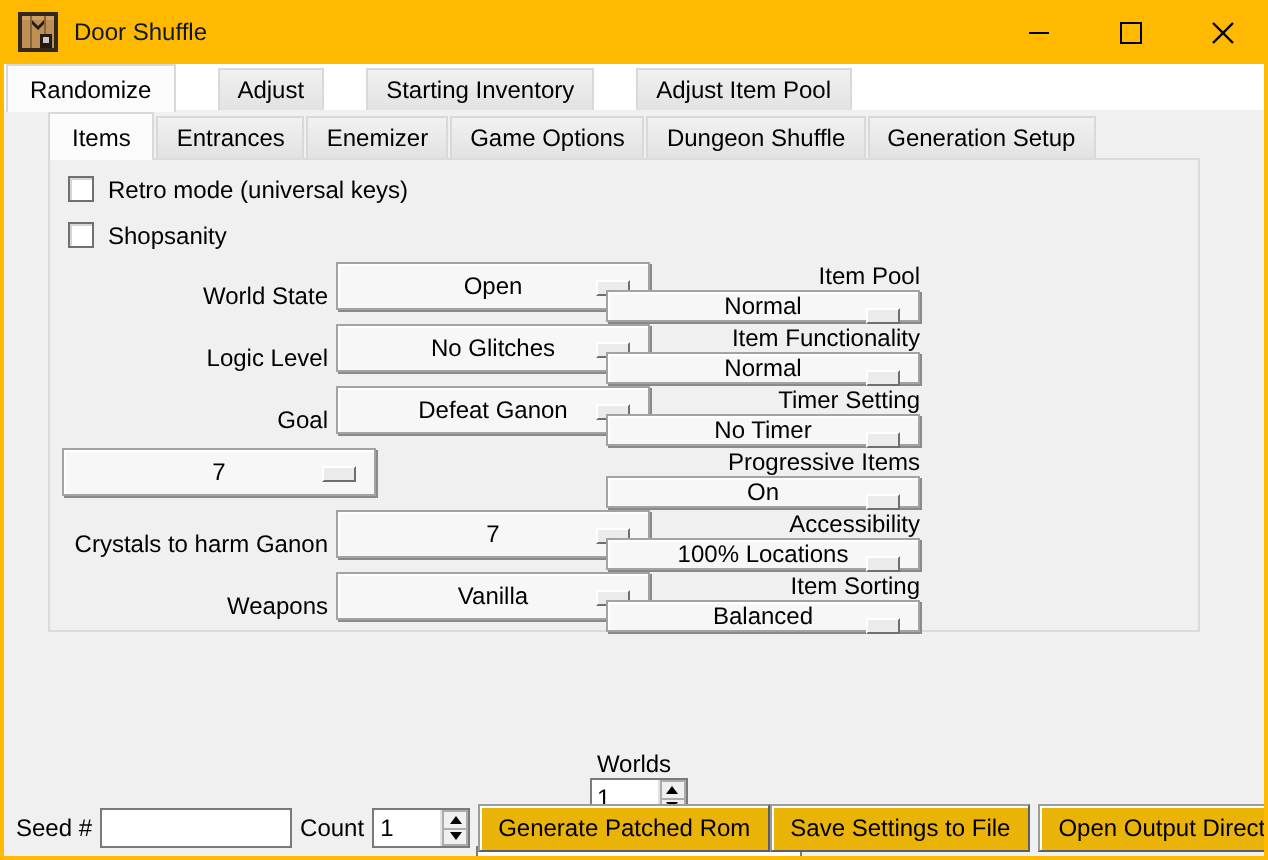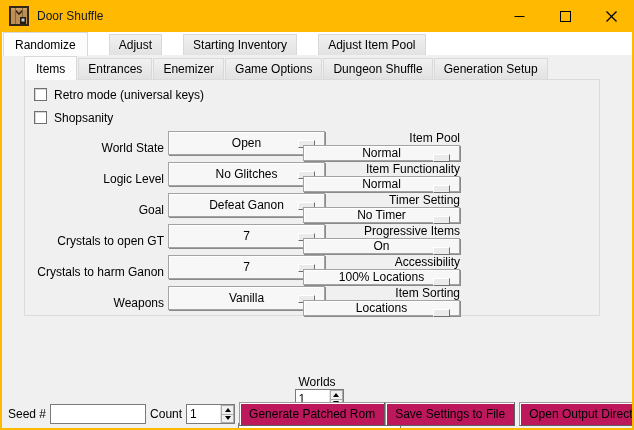--- a/index.html
+++ b/index.html
@@ -89,21 +89,21 @@
   .spin-arrows { display:flex; flex-direction:column; width:14px; border-left:1px solid #E3E3E3; }
   .spin-btn {
     flex:1; background:#F0F0F0; border:1px solid #ACACAC;
     display:flex; align-items:center; justify-content:center;
   }
   .spin-btn + .spin-btn { border-top:none; }
   .tri-up { width:0; height:0; border-left:3px solid transparent; border-right:3px solid transparent; border-bottom:4px solid #000; }
   .tri-down { width:0; height:0; border-left:3px solid transparent; border-right:3px solid transparent; border-top:4px solid #000; }
   .pushbtn {
     height:24px; padding:0 9px; white-space:nowrap;
-    background:#be185d;
+    background:#eab308;
     border:1px solid #9C9C9C; border-right-color:#5F5F5F; border-bottom-color:#5F5F5F;
     box-shadow: inset 1px 1px 0 #FFFFFF;
     font-family:"Liberation Sans", sans-serif; font-size:12px;
     display:flex; align-items:center;
   }
   .ml4 { margin-left:4px; }
   .mla { margin-left:auto; }
 </style>
 </head>
 <body>
@@ -187,21 +187,20 @@
         </div>
       </div>
       <div class="optrow leftcol" style="top:113px">
         <span class="optlabel">Goal</span>
         <div class="dropdown">
           <span class="dropval">Defeat Ganon</span>
           <span class="drop-ind"></span>
         </div>
       </div>
       <div class="optrow leftcol" style="top:144px">
-        <span class="optlabel">Crystals to open GT</span>
         <div class="dropdown">
           <span class="dropval">7</span>
           <span class="drop-ind"></span>
         </div>
       </div>
       <div class="optrow leftcol" style="top:175px">
         <span class="optlabel">Crystals to harm Ganon</span>
         <div class="dropdown">
           <span class="dropval">7</span>
           <span class="drop-ind"></span>
@@ -246,21 +245,21 @@
       <div class="optrow rightcol" style="top:175px">
         <span class="optlabel">Accessibility</span>
         <div class="dropdown">
           <span class="dropval">100% Locations</span>
           <span class="drop-ind"></span>
         </div>
       </div>
       <div class="optrow rightcol" style="top:206px">
         <span class="optlabel">Item Sorting</span>
         <div class="dropdown">
-          <span class="dropval">Locations</span>
+          <span class="dropval">Balanced</span>
           <span class="drop-ind"></span>
         </div>
       </div>
     </div>
 
     <div id="botrow1" class="botrow">
       <span class="blabel">Worlds</span>
       <div class="spinbox ml4">
         <input class="entry" value="1" style="">
         <div class="spin-arrows">

